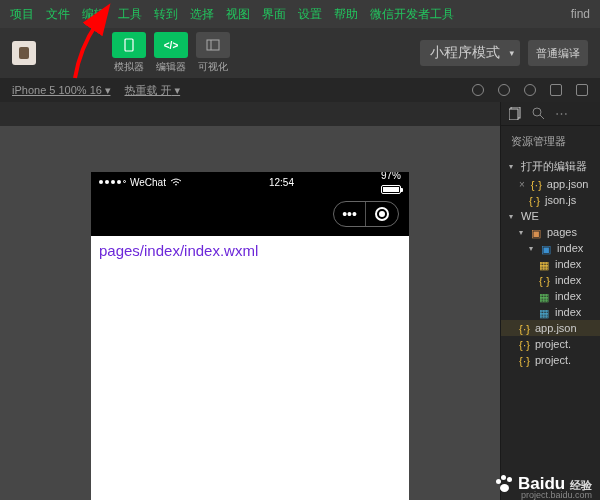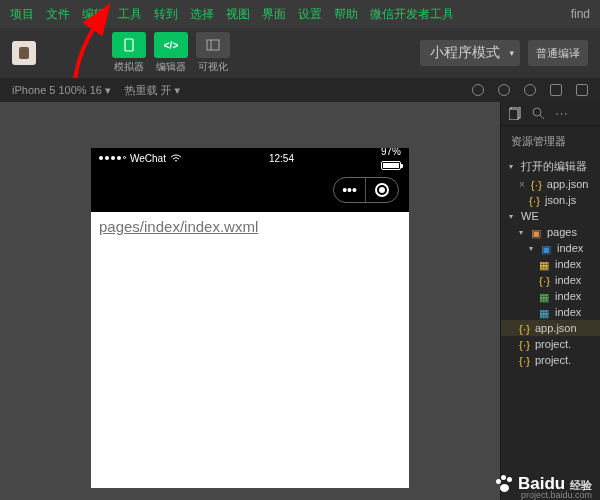--- a/index.html
+++ b/index.html
@@ -16,45 +16,45 @@
 .tool-group { display: flex; flex-direction: column; align-items: center; gap: 2px; }
 .tool-btn { width: 34px; height: 26px; border-radius: 3px; display: flex; align-items: center; justify-content: center; cursor: pointer; }
 .tool-btn.green { background: #07c160; }
 .tool-btn.dark { background: #4a4a4a; }
 .tool-label { font-size: 10px; color: #aaa; font-family: Liberation Serif, serif; }
 .mode-select { height: 26px; background: #4a4a4a; border-radius: 3px; padding: 0 20px 0 10px; color: #ccc; font-size: 14px; position: relative; display: flex; align-items: center; margin-left: auto; }
 .mode-select::after { content: "▾"; position: absolute; right: 6px; font-size: 9px; }
 .compile-btn { height: 26px; background: #4a4a4a; border-radius: 3px; padding: 0 8px; color: #ccc; font-size: 11px; display: flex; align-items: center; }
 
 .statusbar { height: 24px; background: #262626; display: flex; align-items: center; padding: 0 12px; font-size: 11px; color: #999; gap: 14px; justify-content: space-between; }
-.statusbar-left { display: flex; gap: 14px; align-items: center; }
+.statusbar-left { display: flex; gap: 14px; align-items: center; text-decoration: underline; }
 .statusbar-right { display: flex; gap: 14px; align-items: center; }
 .status-icon { width: 12px; height: 12px; border: 1px solid #888; border-radius: 2px; }
 .status-circle { width: 12px; height: 12px; border: 1px solid #888; border-radius: 50%; }
 
 .main { display: flex; height: calc(500px - 102px); }
-.simulator-area { flex: 1; background: #474747; display: flex; justify-content: center; padding-top: 46px; }
+.simulator-area { flex: 1; background: #474747; display: flex; justify-content: center; padding-top: 46px; margin-top: 24px; }
 
 .phone { width: 318px; background: #fff; height: 340px; overflow: hidden; }
 .phone-status { height: 20px; background: #000; color: #fff; display: flex; align-items: center; justify-content: space-between; padding: 0 8px; font-size: 10px; }
 .phone-status-left { display: flex; align-items: center; gap: 4px; }
 .dots { display: flex; gap: 2px; }
 .dot { width: 4px; height: 4px; border-radius: 50%; background: #fff; }
 .dot.empty { background: transparent; border: 1px solid #fff; width: 3px; height: 3px; }
 .phone-status-right { display: flex; align-items: center; gap: 4px; flex-direction: column; }
 .battery { width: 20px; height: 9px; border: 1px solid #fff; border-radius: 2px; position: relative; }
 .battery::after { content: ""; position: absolute; right: -3px; top: 2px; width: 2px; height: 4px; background: #fff; border-radius: 0 1px 1px 0; }
 .battery-fill { position: absolute; left: 1px; top: 1px; bottom: 1px; right: 1px; background: #fff; }
 .phone-nav { height: 44px; background: #000; display: flex; align-items: center; justify-content: flex-end; padding: 0 10px; gap: 0; }
 .capsule { display: flex; border: 1px solid #666; border-radius: 14px; overflow: hidden; height: 26px; }
 .capsule-btn { width: 32px; display: flex; align-items: center; justify-content: center; color: #fff; font-size: 14px; }
 .capsule-btn:first-child { border-right: 1px solid #555; }
 .circle-ring { width: 14px; height: 14px; border: 2px solid #fff; border-radius: 50%; position: relative; }
 .circle-ring::after { content: ""; position: absolute; inset: 2px; background: #fff; border-radius: 50%; }
-.phone-content { padding: 6px 8px; font-size: 15px; color: #737373; background: #fff; text-decoration: underline; }
+.phone-content { padding: 6px 8px; font-size: 15px; color: #6d28d9; background: #fff; }
 
 .sidebar { width: 100px; background: #252525; border-left: 1px solid #1a1a1a; display: flex; flex-direction: column; font-size: 11px; color: #ccc; overflow: hidden; }
 .sidebar-icons { height: 24px; display: flex; align-items: center; gap: 10px; padding: 0 8px; border-bottom: 1px solid #1a1a1a; }
 .sidebar-title { padding: 8px 10px; font-size: 11px; color: #aaa; }
 .tree { flex: 1; overflow: hidden; }
 .tree-item { padding: 2px 4px; display: flex; align-items: center; gap: 4px; white-space: nowrap; font-size: 11px; cursor: pointer; }
 .tree-item.l1 { padding-left: 8px; }
 .tree-item.l2 { padding-left: 18px; }
 .tree-item.l3 { padding-left: 28px; }
 .tree-item.l4 { padding-left: 38px; }

